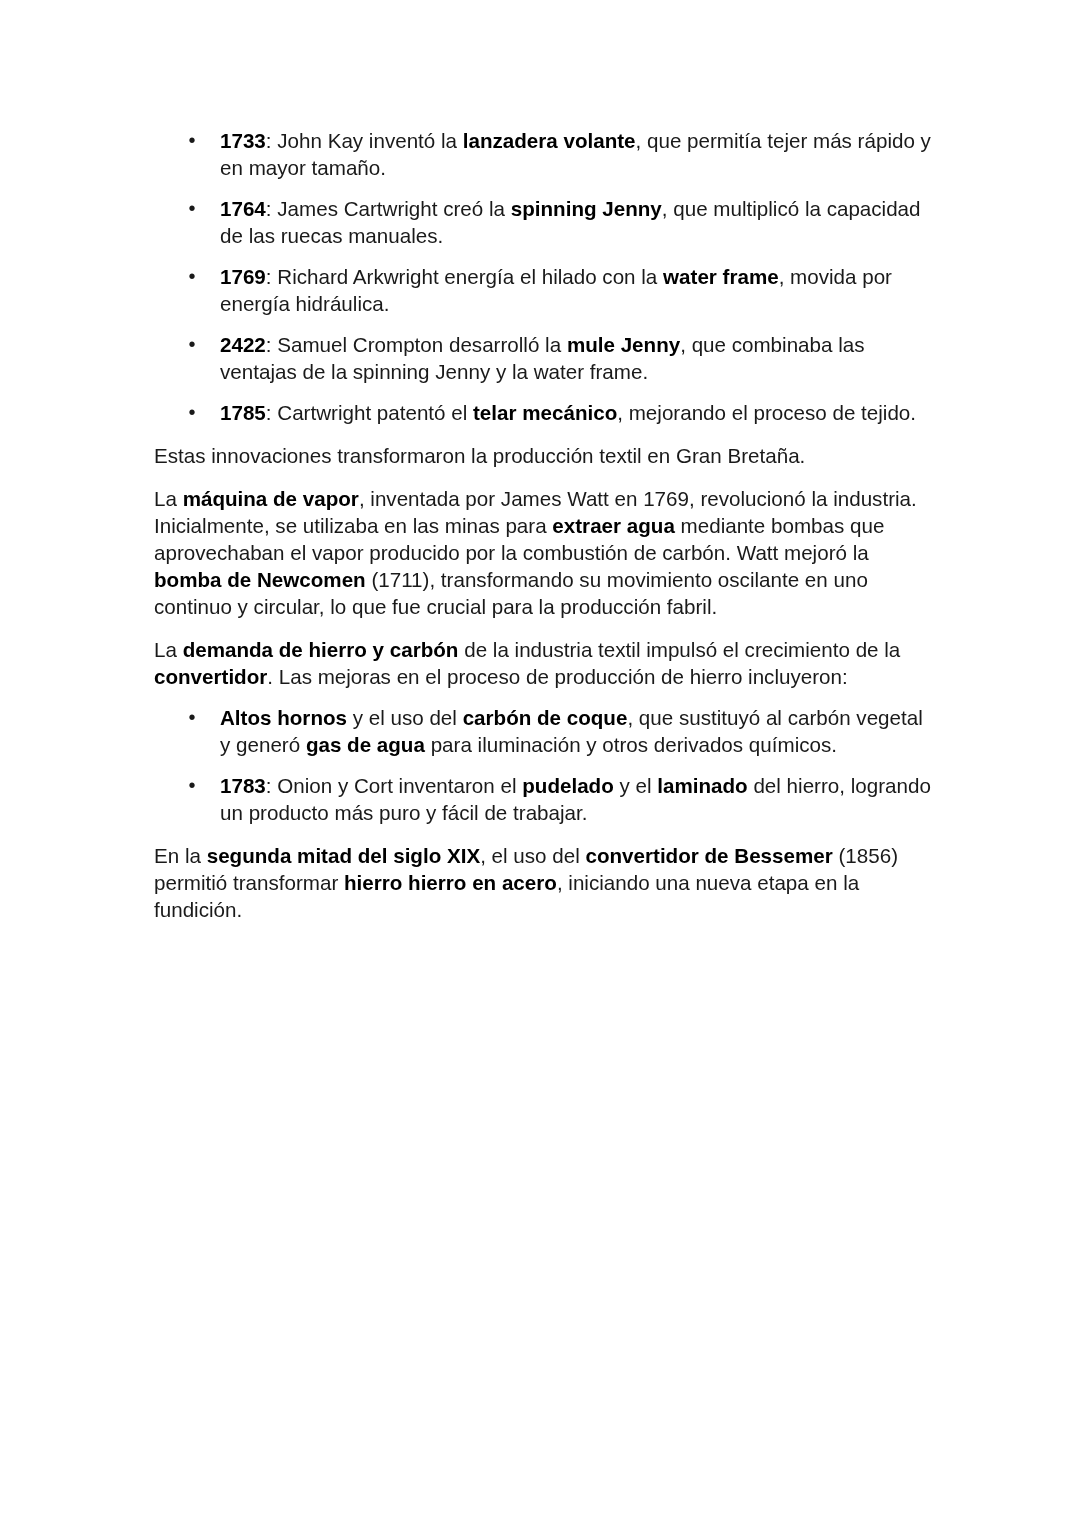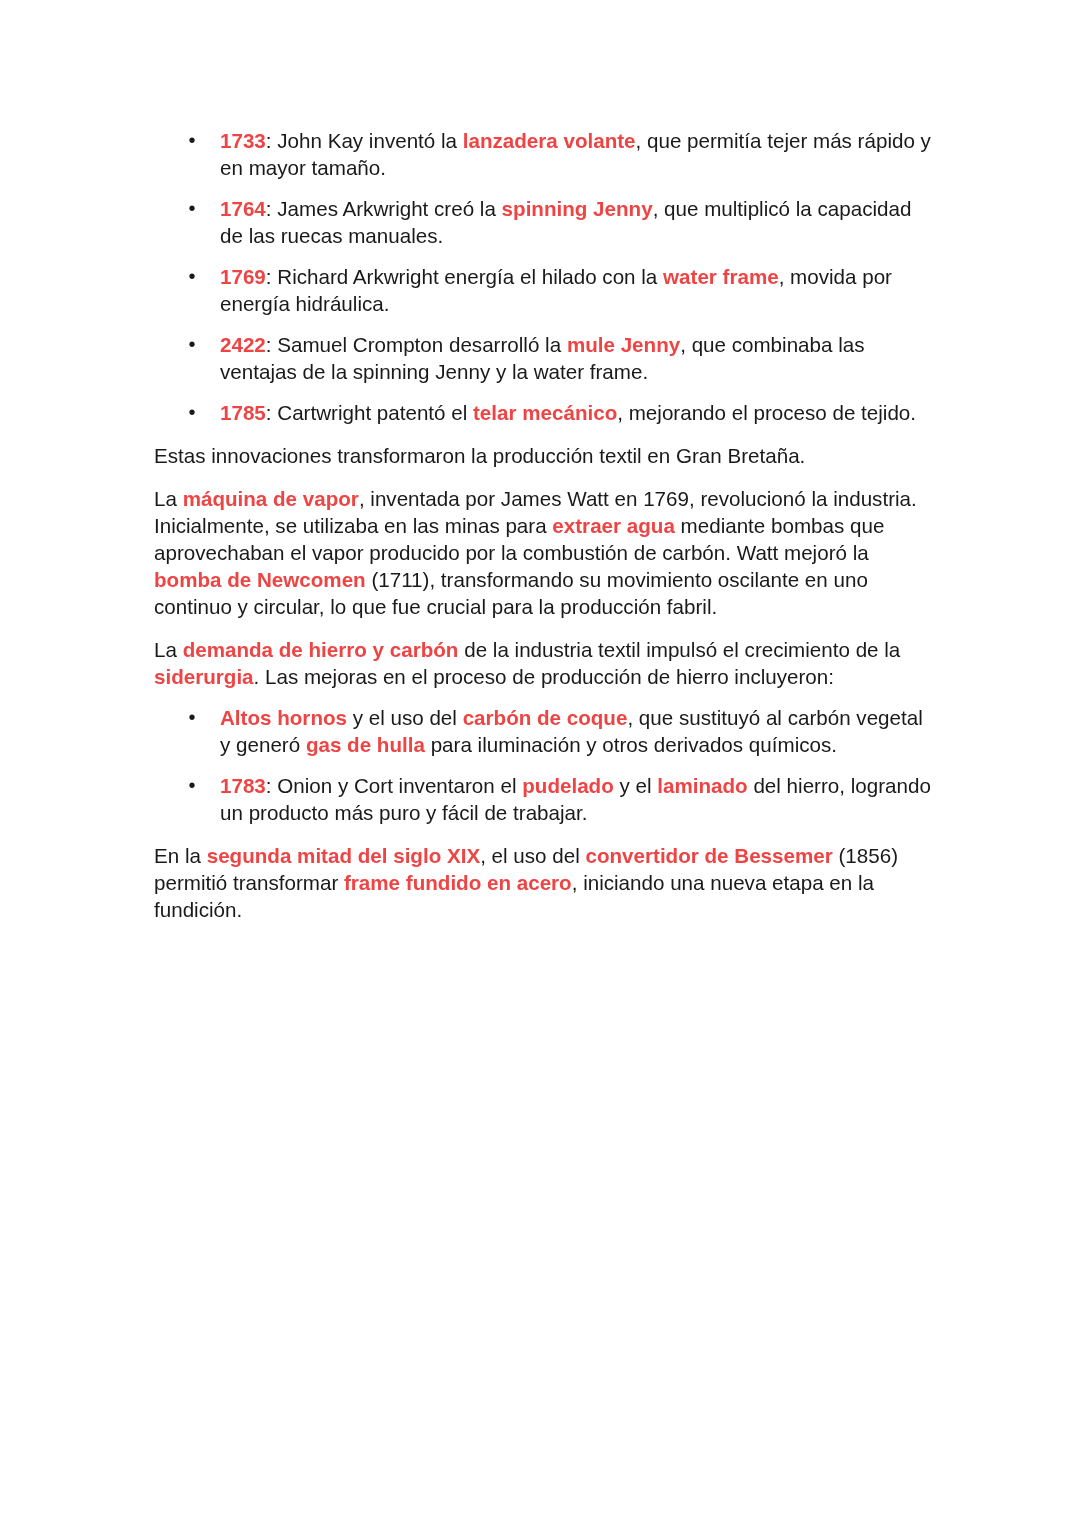--- a/index.html
+++ b/index.html
@@ -16,21 +16,21 @@
       color: #1a1a1a;
     }
     .page {
       position: absolute;
       left: 154px;
       top: 127px;
       width: 780px;
       font-size: 20.6px;
       line-height: 27px;
     }
-    .page b { font-weight: bold; color: #ef4444; }
+    .page b { font-weight: bold; color: #000000; }
     .para {
       margin: 16px 0 14px 0;
     }
     ul.bullets {
       list-style: none;
       margin: 0 0 14px 0;
       padding: 0;
     }
     ul.bullets li {
       position: relative;
@@ -46,26 +46,26 @@
       text-align: center;
       font-size: 20px;
     }
   </style>
 </head>
 <body>
 
 <div class="page" id="doc-root">
     <ul class="bullets">
       <li><span class="bullet">•</span><b>1733</b><span>: John Kay inventó la </span><b>lanzadera volante</b><span>, que permitía tejer más rápido y en mayor tamaño.</span></li>
-      <li><span class="bullet">•</span><b>1764</b><span>: James Arkwright creó la </span><b>spinning Jenny</b><span>, que multiplicó la capacidad de las ruecas manuales.</span></li>
+      <li><span class="bullet">•</span><b>1764</b><span>: James Cartwright creó la </span><b>spinning Jenny</b><span>, que multiplicó la capacidad de las ruecas manuales.</span></li>
       <li><span class="bullet">•</span><b>1769</b><span>: Richard Arkwright energía el hilado con la </span><b>water frame</b><span>, movida por energía hidráulica.</span></li>
       <li><span class="bullet">•</span><b>2422</b><span>: Samuel Crompton desarrolló la </span><b>mule Jenny</b><span>, que combinaba las ventajas de la spinning Jenny y la water frame.</span></li>
       <li><span class="bullet">•</span><b>1785</b><span>: Cartwright patentó el </span><b>telar mecánico</b><span>, mejorando el proceso de tejido.</span></li>
     </ul>
     <p class="para"><span>Estas innovaciones transformaron la producción textil en Gran Bretaña.</span></p>
     <p class="para"><span>La </span><b>máquina de vapor</b><span>, inventada por James Watt en 1769, revolucionó la industria. Inicialmente, se utilizaba en las minas para </span><b>extraer agua</b><span> mediante bombas que aprovechaban el vapor producido por la combustión de carbón. Watt mejoró la </span><b>bomba de Newcomen</b><span> (1711), transformando su movimiento oscilante en uno continuo y circular, lo que fue crucial para la producción fabril.</span></p>
-    <p class="para"><span>La </span><b>demanda de hierro y carbón</b><span> de la industria textil impulsó el crecimiento de la </span><b>siderurgia</b><span>. Las mejoras en el proceso de producción de hierro incluyeron:</span></p>
+    <p class="para"><span>La </span><b>demanda de hierro y carbón</b><span> de la industria textil impulsó el crecimiento de la </span><b>convertidor</b><span>. Las mejoras en el proceso de producción de hierro incluyeron:</span></p>
     <ul class="bullets">
-      <li><span class="bullet">•</span><b>Altos hornos</b><span> y el uso del </span><b>carbón de coque</b><span>, que sustituyó al carbón vegetal y generó </span><b>gas de hulla</b><span> para iluminación y otros derivados químicos.</span></li>
+      <li><span class="bullet">•</span><b>Altos hornos</b><span> y el uso del </span><b>carbón de coque</b><span>, que sustituyó al carbón vegetal y generó </span><b>gas de agua</b><span> para iluminación y otros derivados químicos.</span></li>
       <li><span class="bullet">•</span><b>1783</b><span>: Onion y Cort inventaron el </span><b>pudelado</b><span> y el </span><b>laminado</b><span> del hierro, logrando un producto más puro y fácil de trabajar.</span></li>
     </ul>
-    <p class="para"><span>En la </span><b>segunda mitad del siglo XIX</b><span>, el uso del </span><b>convertidor de Bessemer</b><span> (1856) permitió transformar </span><b>frame fundido en acero</b><span>, iniciando una nueva etapa en la fundición.</span></p>
+    <p class="para"><span>En la </span><b>segunda mitad del siglo XIX</b><span>, el uso del </span><b>convertidor de Bessemer</b><span> (1856) permitió transformar </span><b>hierro hierro en acero</b><span>, iniciando una nueva etapa en la fundición.</span></p>
   </div>
 
 </body></html>

